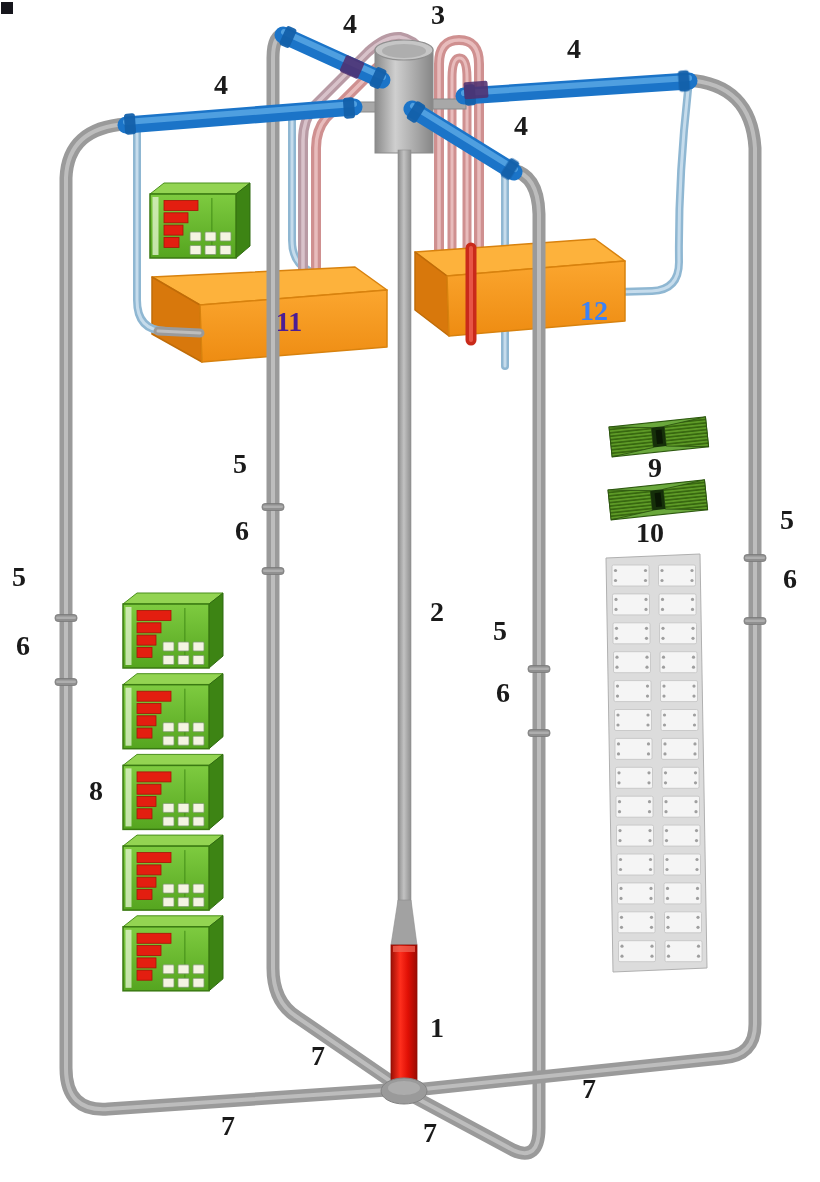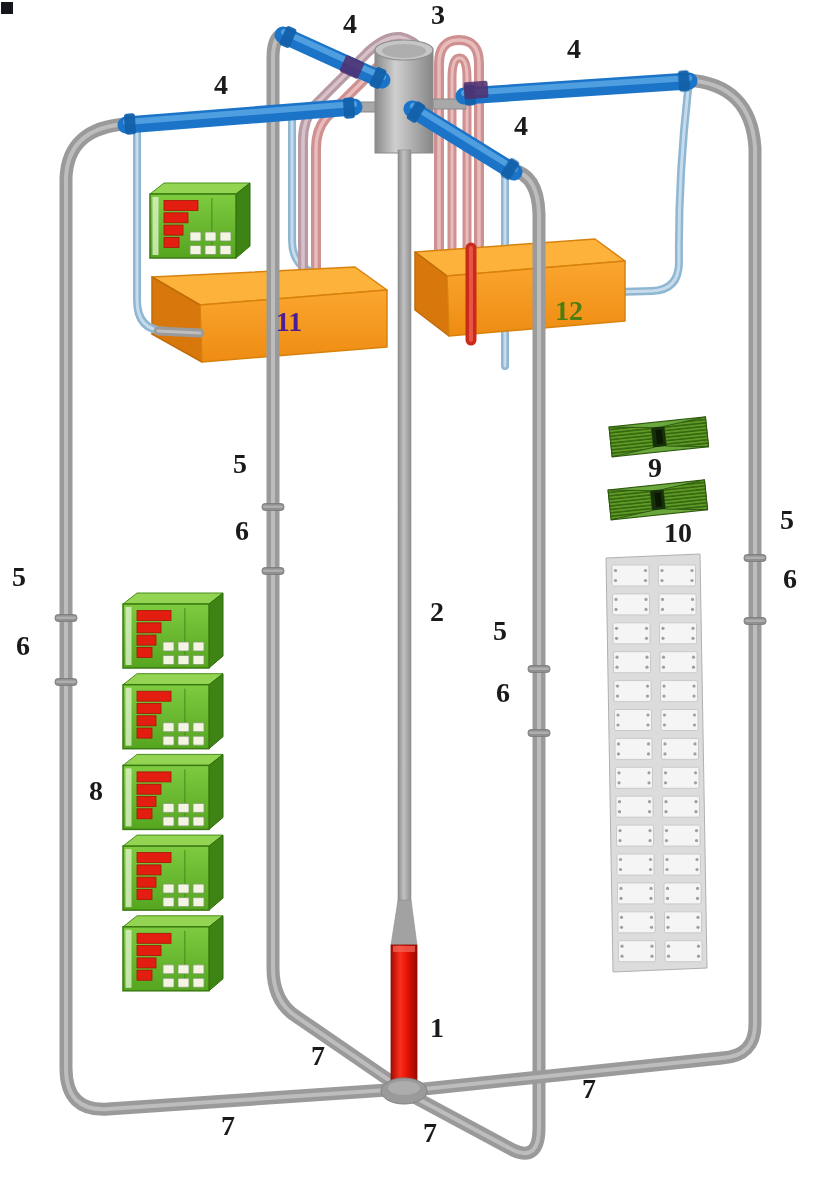--- a/index.html
+++ b/index.html
@@ -381,23 +381,23 @@
       <div class="diagram-label" style="left: 19px; top: 577px;">5</div>
       <div class="diagram-label" style="left: 23px; top: 646px;">6</div>
       <div class="diagram-label" style="left: 240px; top: 464px;">5</div>
       <div class="diagram-label" style="left: 242px; top: 531px;">6</div>
       <div class="diagram-label" style="left: 437px; top: 612px;">2</div>
       <div class="diagram-label" style="left: 500px; top: 631px;">5</div>
       <div class="diagram-label" style="left: 503px; top: 693px;">6</div>
       <div class="diagram-label" style="left: 787px; top: 520px;">5</div>
       <div class="diagram-label" style="left: 790px; top: 579px;">6</div>
       <div class="diagram-label" style="left: 655px; top: 468px;">9</div>
-      <div class="diagram-label" style="left: 650px; top: 533px; margin-left: 28px;">10</div>
+      <div class="diagram-label" style="left: 650px; top: 533px;">10</div>
       <div class="diagram-label" style="left: 96px; top: 791px;">8</div>
       <div class="diagram-label" style="left: 289px; top: 322px; color: #4c1d95;">11</div>
-      <div class="diagram-label" style="left: 569px; top: 311px; color: #4d7c0f;">12</div>
+      <div class="diagram-label" style="left: 594px; top: 311px; color: #3b82f6;">12</div>
       <div class="diagram-label" style="left: 437px; top: 1028px;">1</div>
       <div class="diagram-label" style="left: 318px; top: 1056px;">7</div>
       <div class="diagram-label" style="left: 228px; top: 1126px;">7</div>
       <div class="diagram-label" style="left: 430px; top: 1133px;">7</div>
       <div class="diagram-label" style="left: 589px; top: 1089px;">7</div>
     </div>
 </div>
 
 </body></html>

